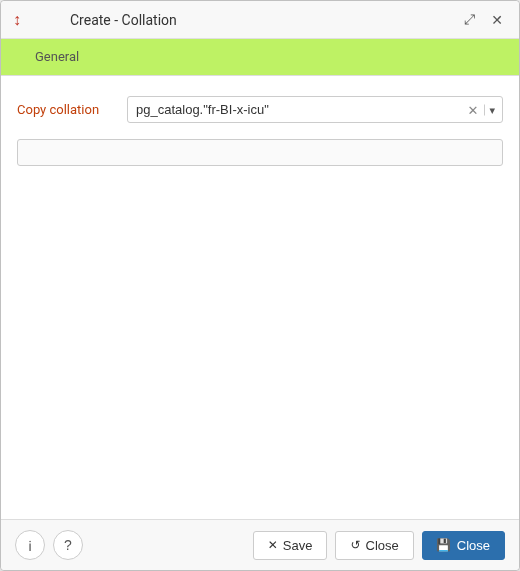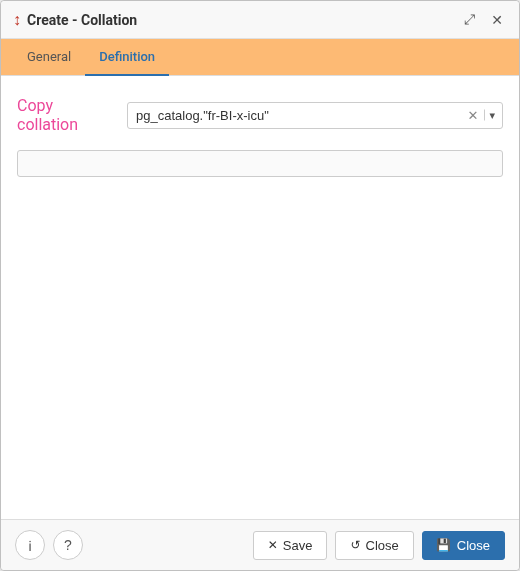--- a/index.html
+++ b/index.html
@@ -38,42 +38,43 @@
       align-items: center;
       gap: 6px;
     }
     .title-icon {
       color: #c0392b;
       font-size: 16px;
       font-weight: bold;
     }
     .title-text {
       font-size: 14px;
-      font-weight: 700;
+      font-weight: 400;
       color: #333;
+      margin-left: 43px;
     }
     .title-bar-right {
       display: flex;
       gap: 8px;
     }
     .title-btn {
       background: none;
       border: none;
       cursor: pointer;
       color: #555;
       font-size: 14px;
       padding: 2px 4px;
       border-radius: 2px;
     }
 
     .tabs {
       display: flex;
       border-bottom: 1px solid #ddd;
-      padding: 0 12px;
-      background: #fdba74;
+      padding: 0 20px;
+      background: #bef264;
     }
     .tab {
       padding: 10px 14px;
       cursor: pointer;
       color: #555;
       font-size: 13px;
       border-bottom: 2px solid transparent;
       margin-bottom: -1px;
     }
     .tab.active {
@@ -88,22 +89,22 @@
       overflow-y: auto;
     }
     .form-row {
       display: flex;
       align-items: center;
       margin-bottom: 16px;
     }
     .form-label {
       width: 110px;
       min-width: 110px;
-      color: #ec4899;
-      font-size: 16px;
+      color: #c2410c;
+      font-size: 13px;
       padding-right: 12px;
     }
     .form-control-wrap {
       flex: 1;
       position: relative;
     }
     .form-input {
       width: 100%;
       padding: 5px 50px 5px 8px;
       border: 1px solid #ccc;
@@ -206,23 +207,20 @@
     </div>
     <div class="title-bar-right">
       <button class="title-btn">⤢</button>
       <button class="title-btn">✕</button>
     </div>
   </div>
 
   <div class="tabs">
     <div class="tab">
       <span>General</span>
-    </div>
-    <div class="tab active">
-      <span>Definition</span>
     </div>
   </div>
 
   <div class="content">
 
     <div class="form-row">
       <label class="form-label">Copy collation</label>
       <div class="form-control-wrap">
         <input class="form-input" type="text" value="pg_catalog.&quot;fr-BI-x-icu&quot;" style="">
         <div class="input-actions">

